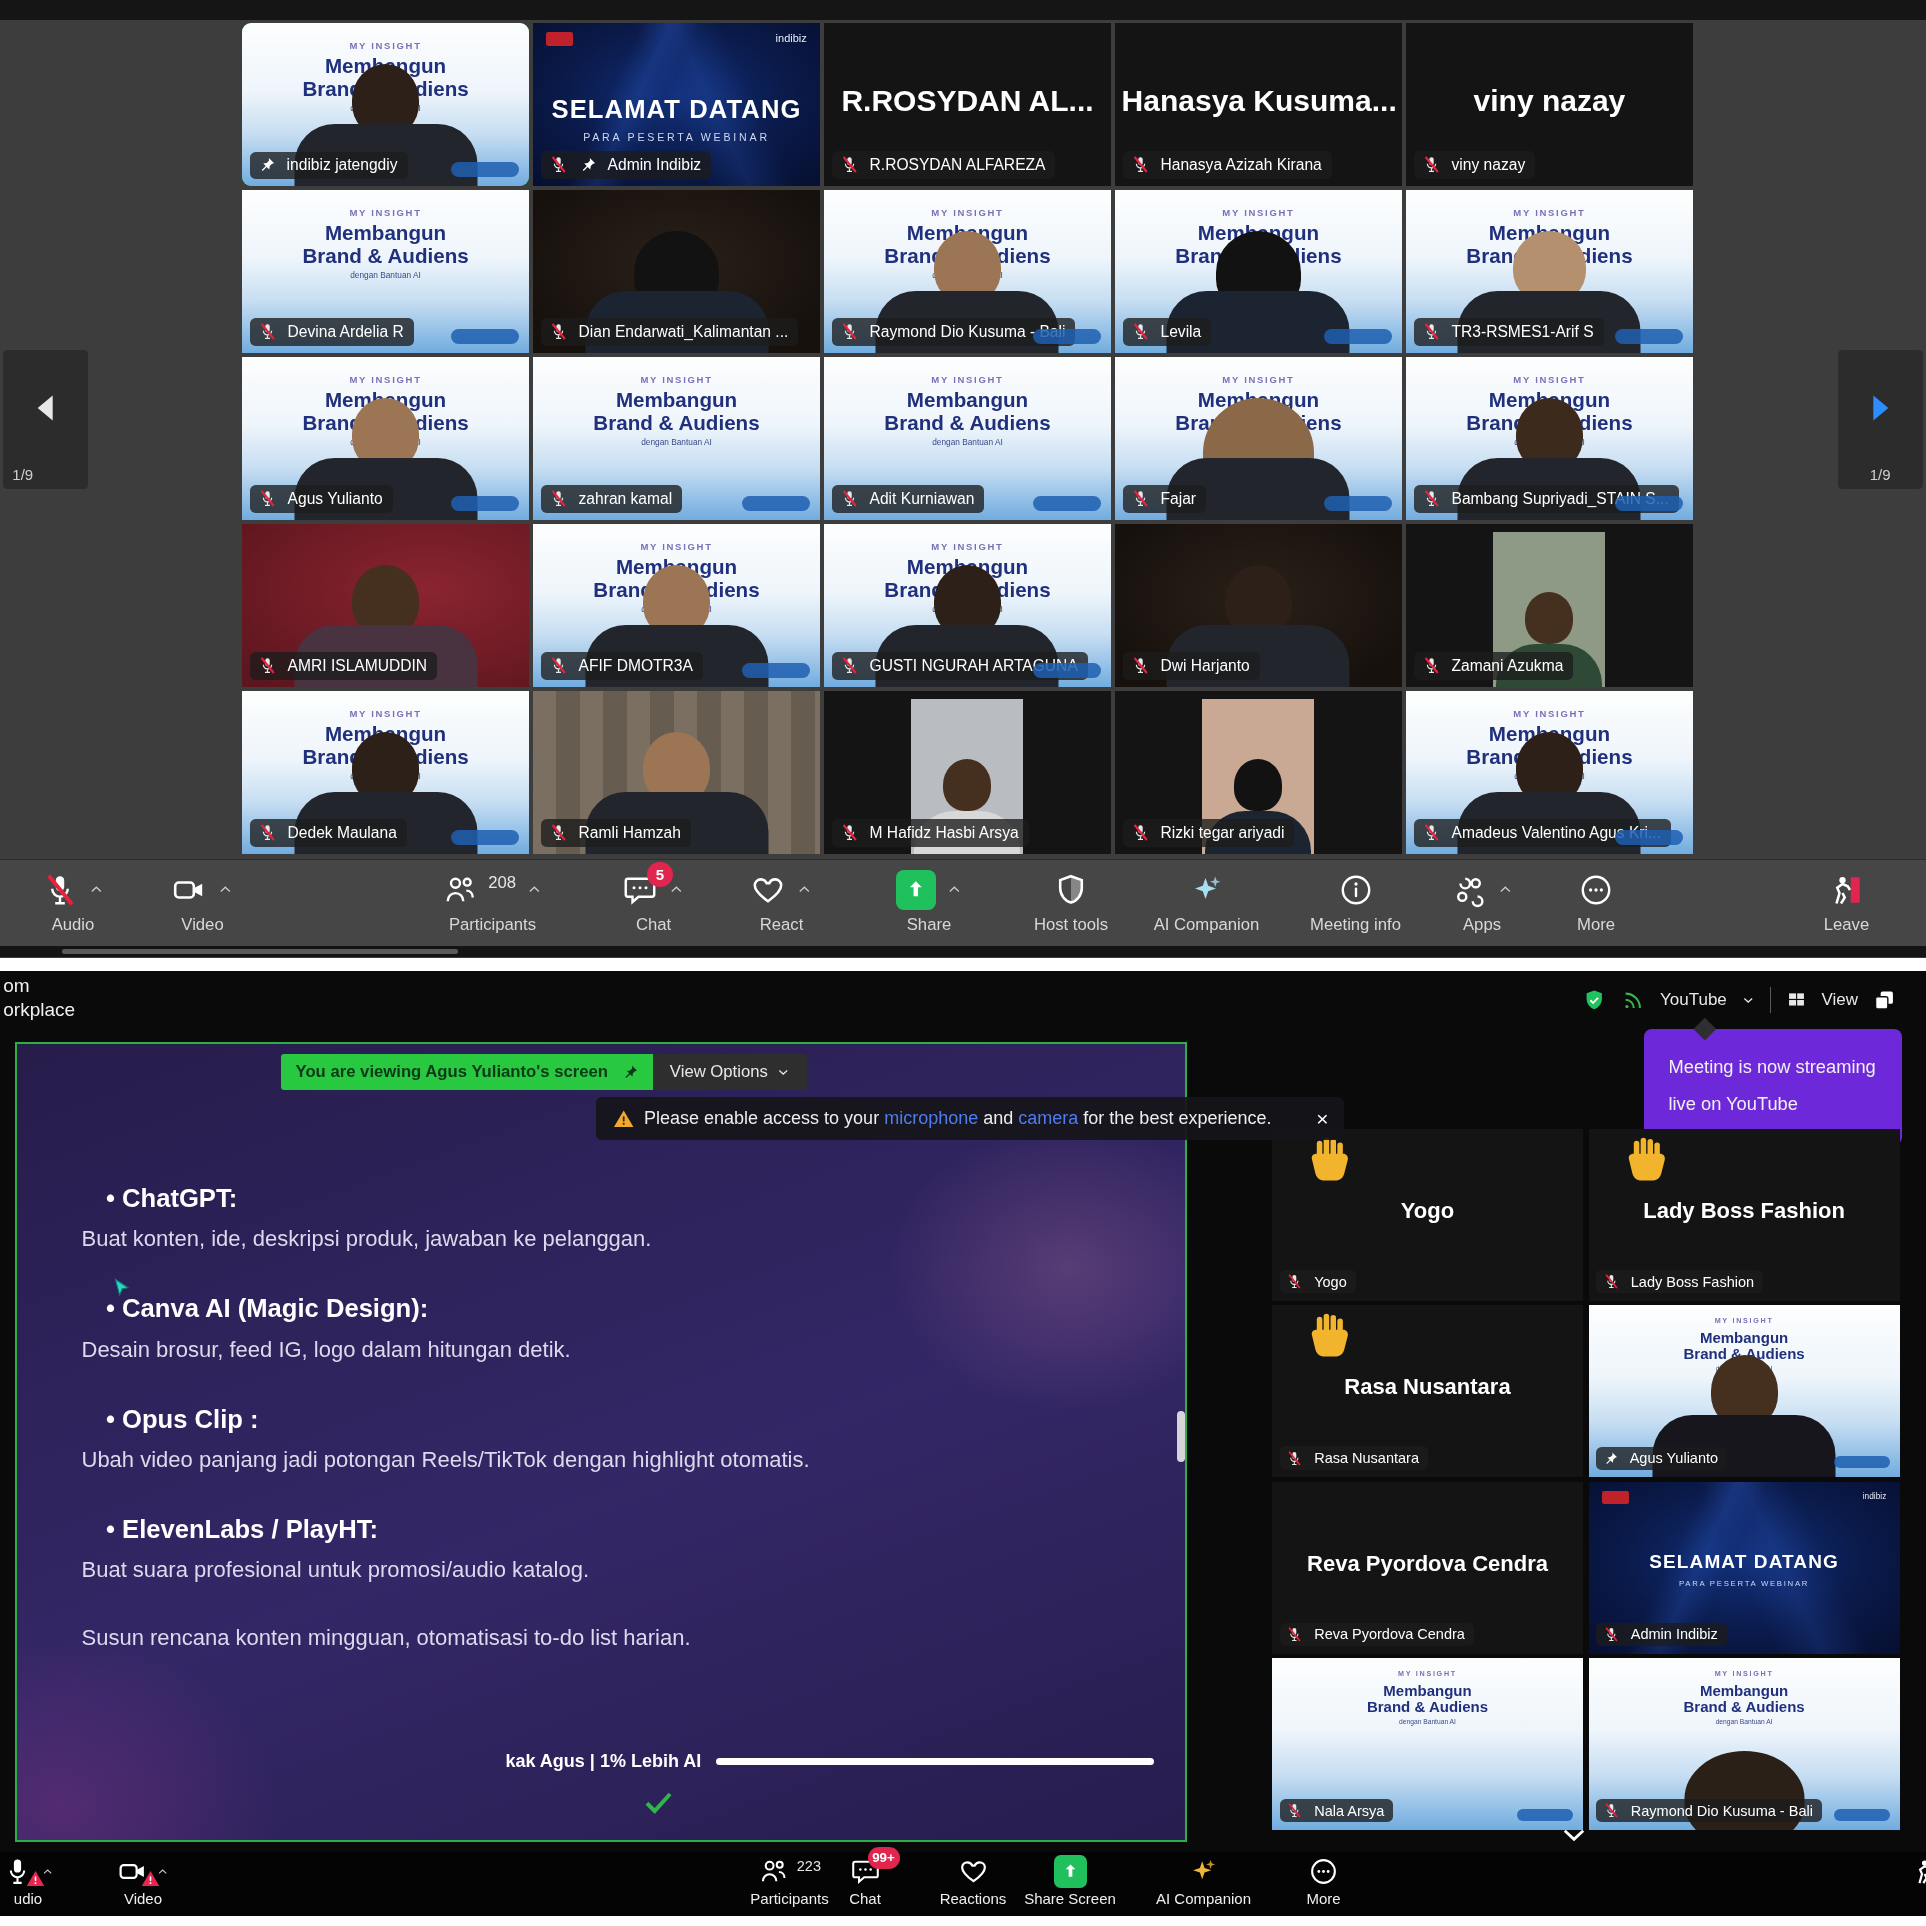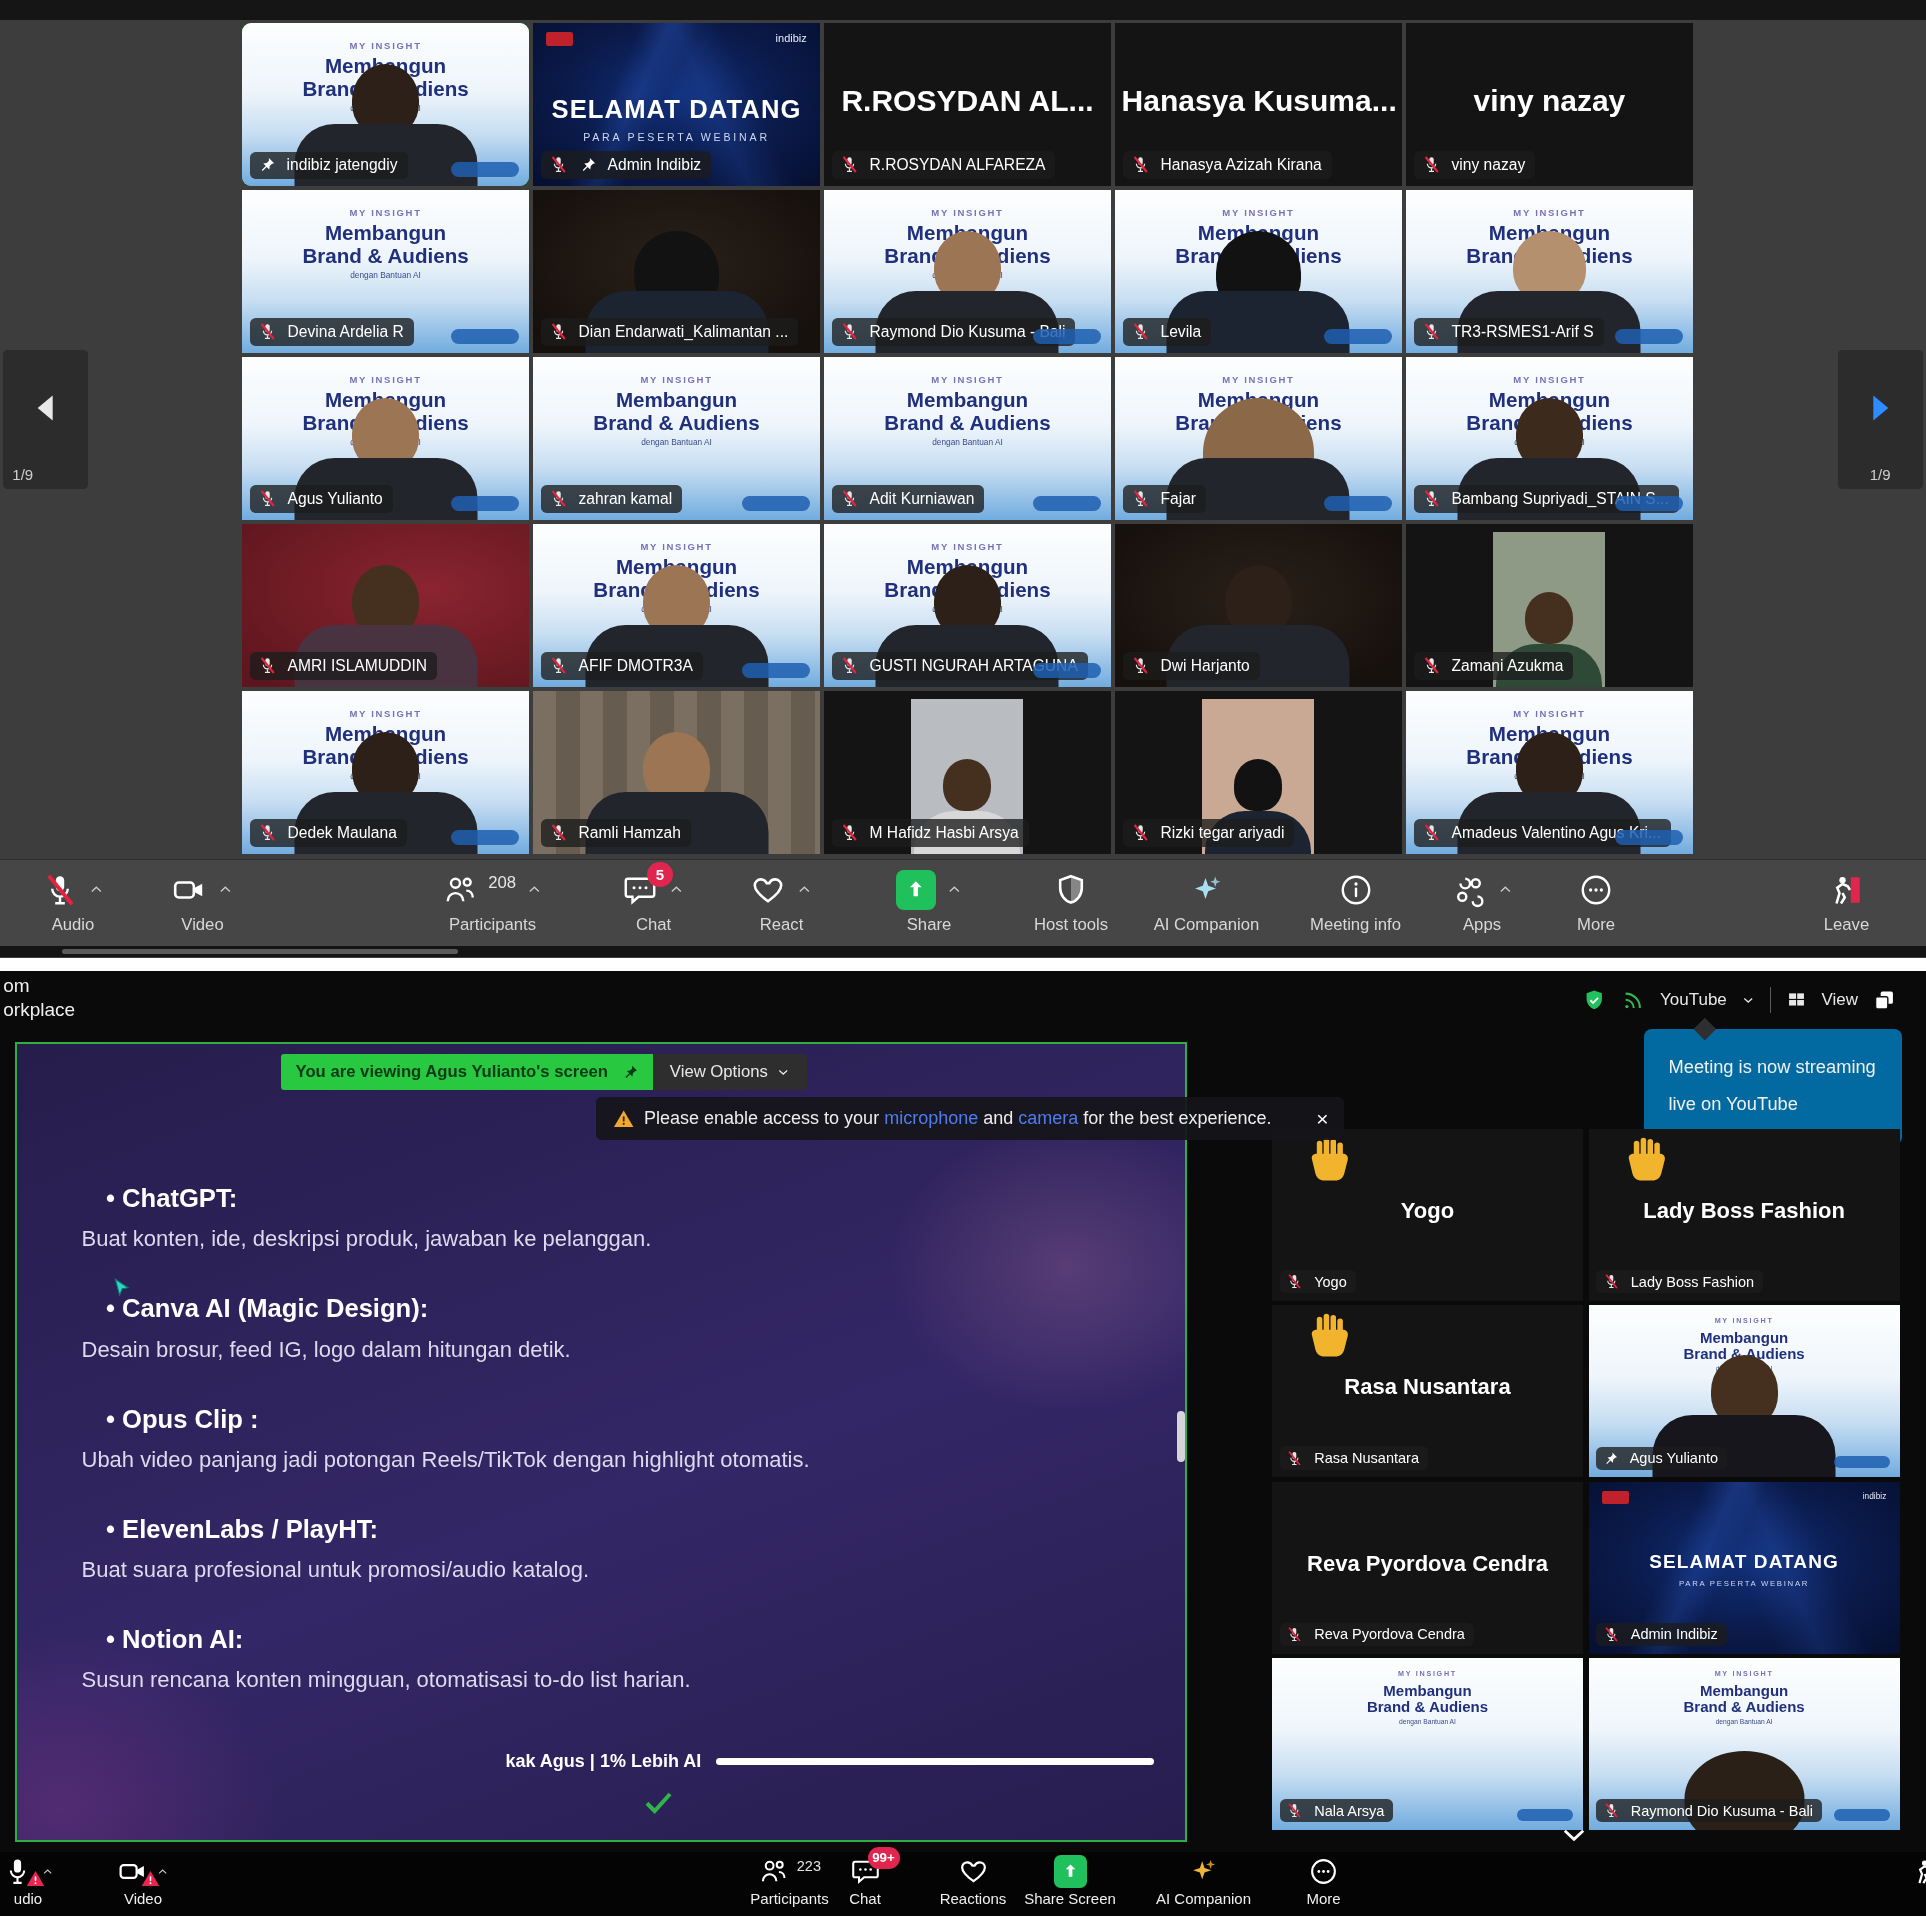--- a/index.html
+++ b/index.html
@@ -85,21 +85,21 @@
   .hscroll{position:absolute;left:62px;top:3.3px;width:396px;height:5px;background:#5a5a5a;border-radius:2.2px;}
 
   
   #bottom-shot{position:absolute;left:0;top:971px;width:1926px;height:945px;background:#0a0a0a;overflow:hidden;}
   #win-text{position:absolute;left:3.3px;top:3.3px;font-size:19px;line-height:23.4px;color:#f0f0f0;}
   #hdr-right{position:absolute;left:1582px;top:13.3px;display:flex;align-items:center;gap:14.5px;height:31px;}
   .hic{width:24.5px;height:24.5px;}
   .hdr-txt{font-size:17px;color:#e8e8e8;}
   .hdr-div{width:1.1px;height:25.6px;background:#5a5a5a;}
   .chev-sm{width:14.5px;height:14.5px;color:#e8e8e8;}
-  #stream-tip{position:absolute;left:1644px;top:58px;width:258px;height:116px;background:#0369a1;border-radius:7.8px;
+  #stream-tip{position:absolute;left:1644px;top:58px;width:258px;height:116px;background:#6d28d9;border-radius:7.8px;
     padding:19px 0 0 24.5px;box-sizing:border-box;font-size:18.3px;line-height:37px;color:#f0f0f0;}
   #stream-tip::before{content:"";position:absolute;left:53px;top:-7.8px;width:15.6px;height:15.6px;background:#2f2f31;transform:rotate(45deg);}
 
   #share-area{position:absolute;left:14.5px;top:71px;width:1168px;height:796px;border:2.8px solid #2fae46;
     background:
       radial-gradient(289px 234px at 90% 28%, rgba(235,150,185,.20), transparent 62%),
       radial-gradient(356px 289px at 4% 96%, rgba(180,60,160,.25), transparent 60%),
       linear-gradient(160deg,#261d4b 0%,#342767 55%,#271d4e 100%);}
   #banner{position:absolute;left:281px;top:83px;height:36px;display:flex;z-index:6;}
   #banner-green{background:#28c840;color:#0b3a17;font-size:16.7px;font-weight:bold;display:flex;align-items:center;gap:14px;
@@ -815,21 +815,20 @@
           </div>
           <div class="bullet-block">
             <div class="bullet-title">• Opus Clip :</div>
             <div class="bullet-body">Ubah video panjang jadi potongan Reels/TikTok dengan highlight otomatis.</div>
           </div>
           <div class="bullet-block">
             <div class="bullet-title">• ElevenLabs / PlayHT:</div>
             <div class="bullet-body">Buat suara profesional untuk promosi/audio katalog.</div>
           </div>
           <div class="bullet-block">
-            <div class="bullet-title">• Notion AI:</div>
             <div class="bullet-body">Susun rencana konten mingguan, otomatisasi to-do list harian.</div>
           </div>
         </div>
       <div id="credit-row">
         <span id="credit-text">kak Agus | 1% Lebih AI</span>
         <div id="credit-line"></div>
       </div>
       <svg id="slide-check" viewBox="0 0 66 66" width="37" height="37">
           <use href="#i-check"></use>
         </svg>

